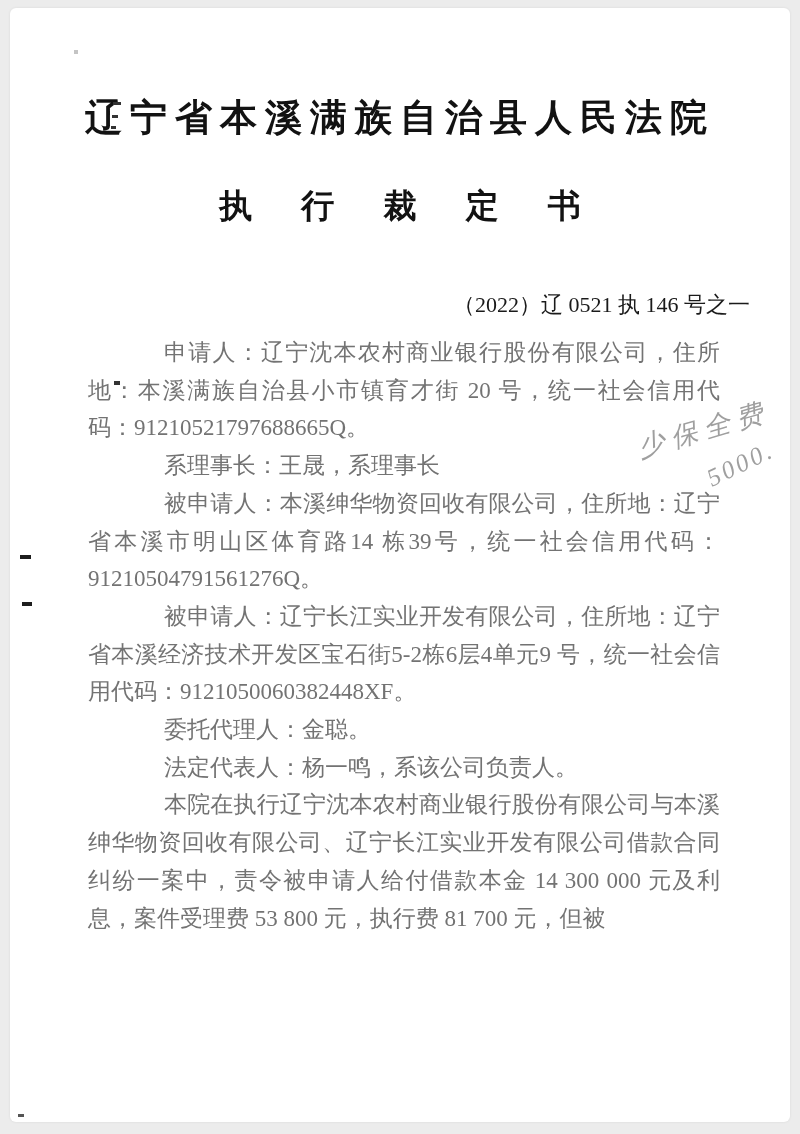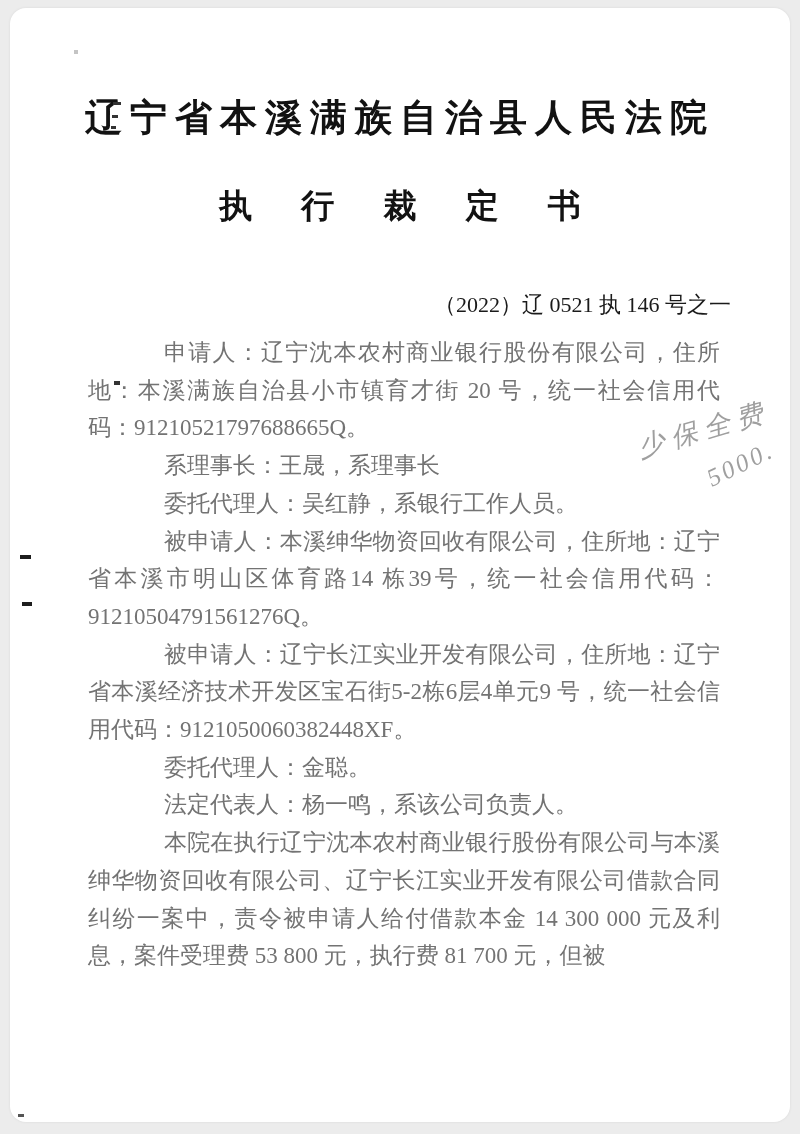--- a/index.html
+++ b/index.html
@@ -7,21 +7,21 @@
     width:800px;height:1134px;
     background:#ececec;
     font-family:"Liberation Serif","DejaVu Serif",serif;
     position:relative;
     overflow:hidden;
   }
   .paper{
     position:absolute;
     left:10px;top:8px;right:10px;bottom:12px;
     background:#ffffff;
-    border-radius:16px;
+    border-radius:6px;
     box-shadow:0 0 3px rgba(0,0,0,0.08);
   }
   .court{
     margin:88px 20px 0 20px;
     font-family:"Liberation Sans","DejaVu Sans",sans-serif;
     font-weight:700;
     font-size:37px;
     line-height:44px;
     letter-spacing:8px;
     text-align:center;
@@ -32,21 +32,21 @@
     font-family:"Liberation Sans","DejaVu Sans",sans-serif;
     font-weight:700;
     font-size:33px;
     line-height:40px;
     letter-spacing:20px;
     text-indent:20px;
     text-align:center;
     color:#121212;
   }
   .case-no{
-    margin:64px 59px 0 0;
+    margin:64px 40px 0 0;
     text-align:right;
     font-size:22px;
     line-height:30px;
     color:#1a1a1a;
   }
   .doc-body{
     margin:14px 70px 0 78px;
     font-size:23px;
     line-height:37.7px;
     text-align:justify;
@@ -98,21 +98,20 @@
 
   <h1 class="court">辽宁省本溪满族自治县人民法院</h1>
 
   <h2 class="doc-title">执 行 裁 定 书</h2>
 
   <div class="case-no">（2022）辽 0521 执 146 号之一</div>
 
   <div class="doc-body">
     <p>申请人：辽宁沈本农村商业银行股份有限公司，住所地：本溪满族自治县小市镇育才街 20 号，统一社会信用代码：91210521797688665Q。</p>
     <p>系理事长：王晟，系理事长</p>
-    <p>委托代理人：吴红静，系银行工作人员。</p>
     <p>被申请人：本溪绅华物资回收有限公司，住所地：辽宁省本溪市明山区体育路14 栋39号，统一社会信用代码：91210504791561276Q。</p>
     <p>被申请人：辽宁长江实业开发有限公司，住所地：辽宁省本溪经济技术开发区宝石街5-2栋6层4单元9 号，统一社会信用代码：9121050060382448XF。</p>
     <p>委托代理人：金聪。</p>
     <p>法定代表人：杨一鸣，系该公司负责人。</p>
     <p>本院在执行辽宁沈本农村商业银行股份有限公司与本溪绅华物资回收有限公司、辽宁长江实业开发有限公司借款合同纠纷一案中，责令被申请人给付借款本金 14 300 000 元及利息，案件受理费 53 800 元，执行费 81 700 元，但被</p>
   </div>
 
   <div class="handwriting">
     <span class="hw-line1">少保全费</span>
     <span class="hw-line2">5000.</span>

